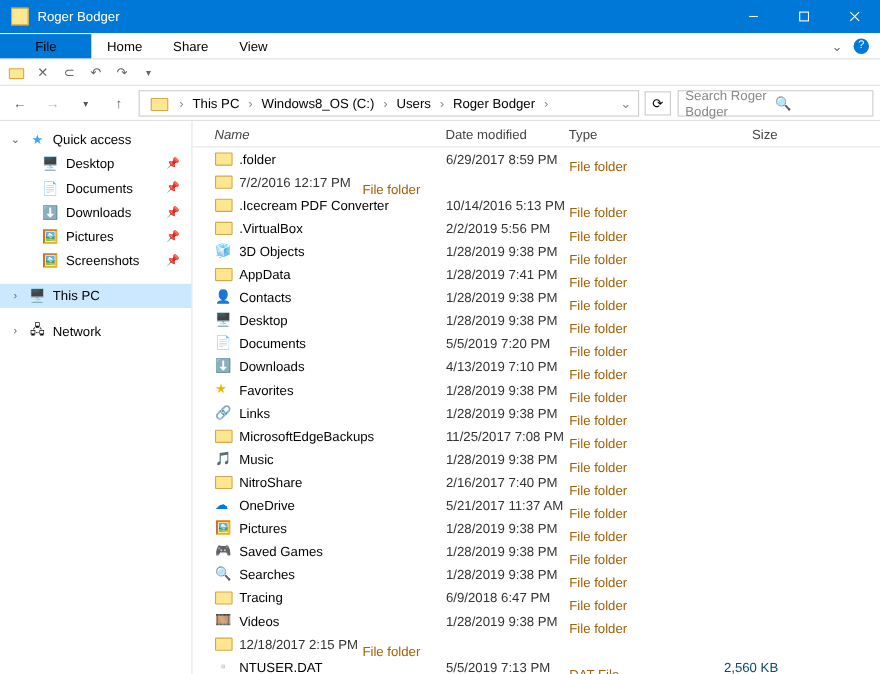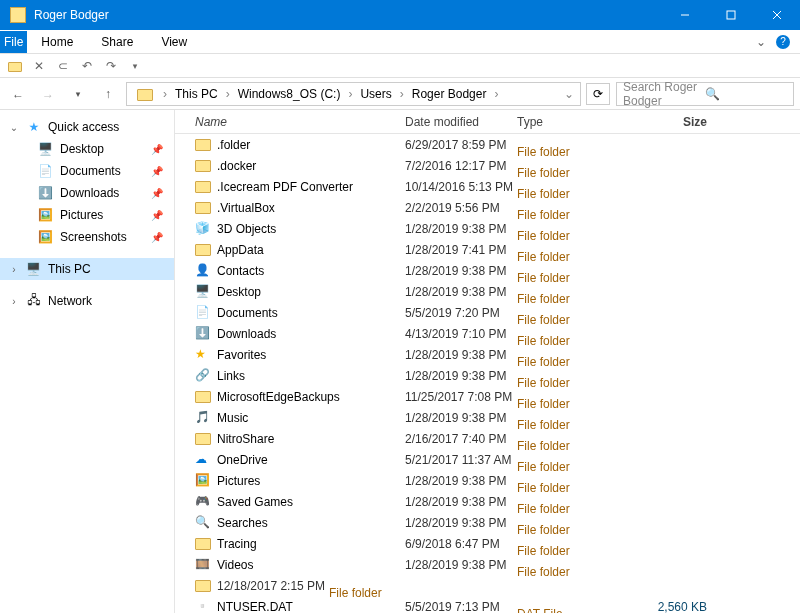--- a/index.html
+++ b/index.html
@@ -2,21 +2,21 @@
 <html><head>
 <meta charset="utf-8">
 <style>
 * { margin: 0; padding: 0; box-sizing: border-box; font-family: "Segoe UI", Arial, sans-serif; }
 body { width: 800px; height: 613px; background: #fff; font-size: 12px; color: #000; overflow: hidden; }
 .title-bar { height: 30px; background: #0078d7; color: #fff; display: flex; align-items: center; }
 .title-bar .icon { width: 16px; height: 16px; margin: 0 8px 0 10px; background: #ffe690; border: 1px solid #d2a84a; }
 .title-bar .title { flex: 1; font-size: 12px; }
 .title-bar .win-btn { width: 46px; height: 30px; display: flex; align-items: center; justify-content: center; cursor: pointer; }
 .menu-bar { height: 24px; background: #fff; display: flex; align-items: center; border-bottom: 1px solid #e0e0e0; }
-.menu-file { background: #0078d7; color: #ffffff; padding: 4px 4px; cursor: pointer; }
+.menu-file { background: #0078d7; color: #000000; padding: 4px 32px; cursor: pointer; }
 .menu-item { padding: 4px 14px; cursor: pointer; }
 .menu-spacer { flex: 1; }
 .menu-right { padding: 0 10px; display: flex; align-items: center; gap: 10px; }
 .help-circle { width: 14px; height: 14px; border-radius: 50%; background: #0078d7; color: #fff; font-size: 10px; display: flex; align-items: center; justify-content: center; }
 .qat { height: 24px; display: flex; align-items: center; padding: 0 6px; gap: 6px; border-bottom: 1px solid #e0e0e0; }
 .qat-icon { width: 18px; height: 18px; display: flex; align-items: center; justify-content: center; cursor: pointer; color: #666; }
 .addr-bar { height: 32px; display: flex; align-items: center; padding: 4px 6px; gap: 6px; border-bottom: 1px solid #e0e0e0; }
 .nav-btn { width: 24px; height: 24px; display: flex; align-items: center; justify-content: center; cursor: pointer; color: #555; }
 .crumb-box { flex: 1; height: 24px; border: 1px solid #ccc; display: flex; align-items: center; padding: 0 4px; gap: 2px; }
 .crumb { padding: 2px 4px; cursor: pointer; }
@@ -30,21 +30,21 @@
 .sb-item.sel { background: #cce8ff; }
 .sb-ch { width: 12px; color: #666; font-size: 10px; text-align: center; }
 .sb-sp { width: 12px; }
 .sb-ic { width: 16px; height: 16px; margin: 0 6px; display: inline-flex; align-items: center; justify-content: center; }
 .pin { margin-left: auto; margin-right: 10px; color: #888; font-size: 10px; }
 .file-pane { flex: 1; display: flex; flex-direction: column; }
 .cols { display: flex; height: 24px; align-items: center; border-bottom: 1px solid #e5e5e5; padding-left: 20px; color: #444; }
 .c-name { width: 210px; font-style: italic; }
 .c-date { width: 112px; }
 .c-type { width: 118px; }
-.c-size { width: 80px; text-align: right; padding-right: 8px; font-weight: bold; }
+.c-size { width: 80px; text-align: right; padding-right: 8px; }
 .rows { flex: 1; overflow: auto; }
 .row { display: flex; height: 21px; align-items: center; padding-left: 20px; cursor: pointer; }
 .r-ic { width: 16px; height: 16px; margin-right: 6px; display: inline-flex; }
 .folder-ic { width: 16px; height: 12px; background: #ffe690; border: 1px solid #d2a84a; border-radius: 1px; margin-top: 2px; }
 .r-name { width: 188px; white-space: nowrap; overflow: hidden; }
 .r-date { width: 112px; color: #333; }
 .r-type { width: 118px; color: #a16207; margin-top: 15px; }
 .r-size { width: 80px; text-align: right; padding-right: 8px; color: #0c4a6e; }
 .star-ic{color:#36a6ff;}
 </style>
@@ -195,21 +195,20 @@
           </span>
       <span class="r-name">.folder</span>
       <span class="r-date">6/29/2017 8:59 PM</span>
       <span class="r-type">File folder</span>
       <span class="r-size"></span>
     </div>
         <div class="row">
       <span class="r-ic">
             <span class="folder-ic"></span>
           </span>
-      <span class="r-name">.docker</span>
       <span class="r-date">7/2/2016 12:17 PM</span>
       <span class="r-type">File folder</span>
       <span class="r-size"></span>
     </div>
         <div class="row">
       <span class="r-ic">
             <span class="folder-ic"></span>
           </span>
       <span class="r-name">.Icecream PDF Converter</span>
       <span class="r-date">10/14/2016 5:13 PM</span>

